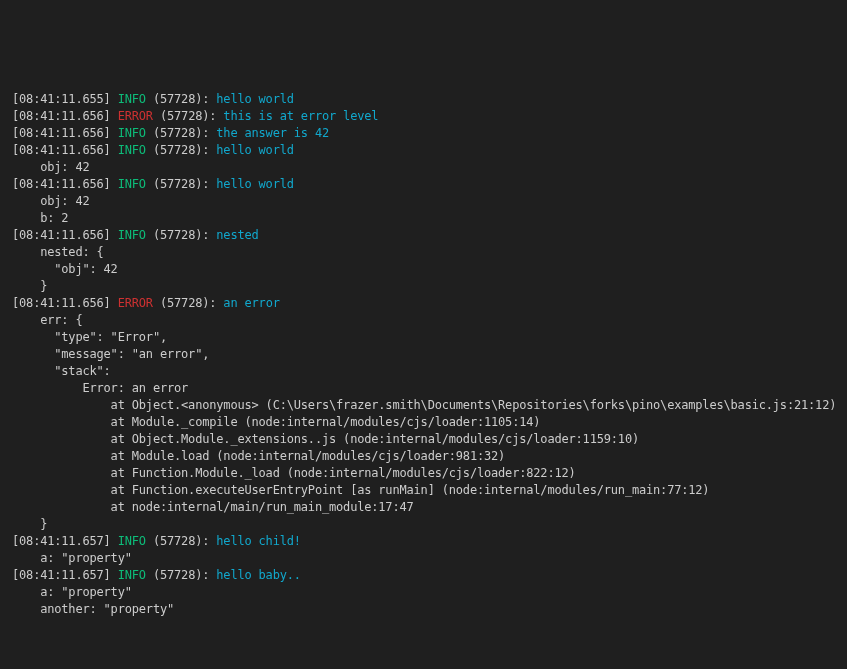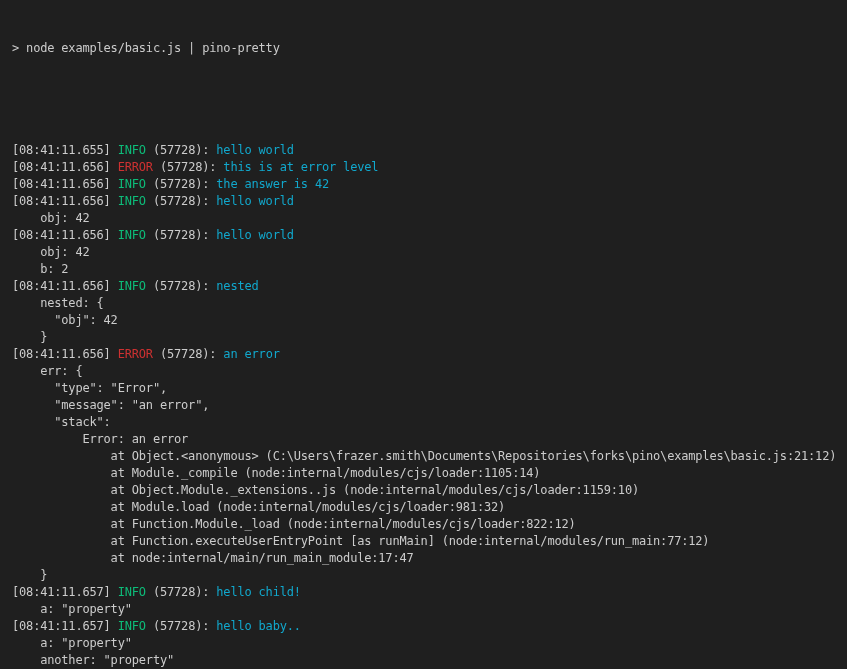--- a/index.html
+++ b/index.html
@@ -17,16 +17,15 @@
     white-space: pre;
     overflow: hidden;
     cursor: text;
   }
   .line { height: 17px; }
 </style>
 </head>
 <body style="background: rgb(31, 31, 31);">
 
 <div class="terminal" id="term" style="color: rgb(204, 204, 204);">
-  <div class="line">&gt; node examples/basic.js | pino-pretty</div>
   <div class="line"></div>
   <div id="log-lines"><div class="line"><span style="color: rgb(204, 204, 204);">[08:41:11.655] </span><span style="color: rgb(13, 188, 121);">INFO</span><span style="color: rgb(204, 204, 204);"> (57728): </span><span style="color: rgb(17, 168, 205);">hello world</span></div><div class="line"><span style="color: rgb(204, 204, 204);">[08:41:11.656] </span><span style="color: rgb(205, 49, 49);">ERROR</span><span style="color: rgb(204, 204, 204);"> (57728): </span><span style="color: rgb(17, 168, 205);">this is at error level</span></div><div class="line"><span style="color: rgb(204, 204, 204);">[08:41:11.656] </span><span style="color: rgb(13, 188, 121);">INFO</span><span style="color: rgb(204, 204, 204);"> (57728): </span><span style="color: rgb(17, 168, 205);">the answer is 42</span></div><div class="line"><span style="color: rgb(204, 204, 204);">[08:41:11.656] </span><span style="color: rgb(13, 188, 121);">INFO</span><span style="color: rgb(204, 204, 204);"> (57728): </span><span style="color: rgb(17, 168, 205);">hello world</span></div><div class="line"><span style="color: rgb(204, 204, 204);">    obj: 42</span></div><div class="line"><span style="color: rgb(204, 204, 204);">[08:41:11.656] </span><span style="color: rgb(13, 188, 121);">INFO</span><span style="color: rgb(204, 204, 204);"> (57728): </span><span style="color: rgb(17, 168, 205);">hello world</span></div><div class="line"><span style="color: rgb(204, 204, 204);">    obj: 42</span></div><div class="line"><span style="color: rgb(204, 204, 204);">    b: 2</span></div><div class="line"><span style="color: rgb(204, 204, 204);">[08:41:11.656] </span><span style="color: rgb(13, 188, 121);">INFO</span><span style="color: rgb(204, 204, 204);"> (57728): </span><span style="color: rgb(17, 168, 205);">nested</span></div><div class="line"><span style="color: rgb(204, 204, 204);">    nested: {</span></div><div class="line"><span style="color: rgb(204, 204, 204);">      "obj": 42</span></div><div class="line"><span style="color: rgb(204, 204, 204);">    }</span></div><div class="line"><span style="color: rgb(204, 204, 204);">[08:41:11.656] </span><span style="color: rgb(205, 49, 49);">ERROR</span><span style="color: rgb(204, 204, 204);"> (57728): </span><span style="color: rgb(17, 168, 205);">an error</span></div><div class="line"><span style="color: rgb(204, 204, 204);">    err: {</span></div><div class="line"><span style="color: rgb(204, 204, 204);">      "type": "Error",</span></div><div class="line"><span style="color: rgb(204, 204, 204);">      "message": "an error",</span></div><div class="line"><span style="color: rgb(204, 204, 204);">      "stack":</span></div><div class="line"><span style="color: rgb(204, 204, 204);">          Error: an error</span></div><div class="line"><span style="color: rgb(204, 204, 204);">              at Object.&lt;anonymous&gt; (C:\Users\frazer.smith\Documents\Repositories\forks\pino\examples\basic.js:21:12)</span></div><div class="line"><span style="color: rgb(204, 204, 204);">              at Module._compile (node:internal/modules/cjs/loader:1105:14)</span></div><div class="line"><span style="color: rgb(204, 204, 204);">              at Object.Module._extensions..js (node:internal/modules/cjs/loader:1159:10)</span></div><div class="line"><span style="color: rgb(204, 204, 204);">              at Module.load (node:internal/modules/cjs/loader:981:32)</span></div><div class="line"><span style="color: rgb(204, 204, 204);">              at Function.Module._load (node:internal/modules/cjs/loader:822:12)</span></div><div class="line"><span style="color: rgb(204, 204, 204);">              at Function.executeUserEntryPoint [as runMain] (node:internal/modules/run_main:77:12)</span></div><div class="line"><span style="color: rgb(204, 204, 204);">              at node:internal/main/run_main_module:17:47</span></div><div class="line"><span style="color: rgb(204, 204, 204);">    }</span></div><div class="line"><span style="color: rgb(204, 204, 204);">[08:41:11.657] </span><span style="color: rgb(13, 188, 121);">INFO</span><span style="color: rgb(204, 204, 204);"> (57728): </span><span style="color: rgb(17, 168, 205);">hello child!</span></div><div class="line"><span style="color: rgb(204, 204, 204);">    a: "property"</span></div><div class="line"><span style="color: rgb(204, 204, 204);">[08:41:11.657] </span><span style="color: rgb(13, 188, 121);">INFO</span><span style="color: rgb(204, 204, 204);"> (57728): </span><span style="color: rgb(17, 168, 205);">hello baby..</span></div><div class="line"><span style="color: rgb(204, 204, 204);">    a: "property"</span></div><div class="line"><span style="color: rgb(204, 204, 204);">    another: "property"</span></div></div>
 </div>
 
 </body></html>

